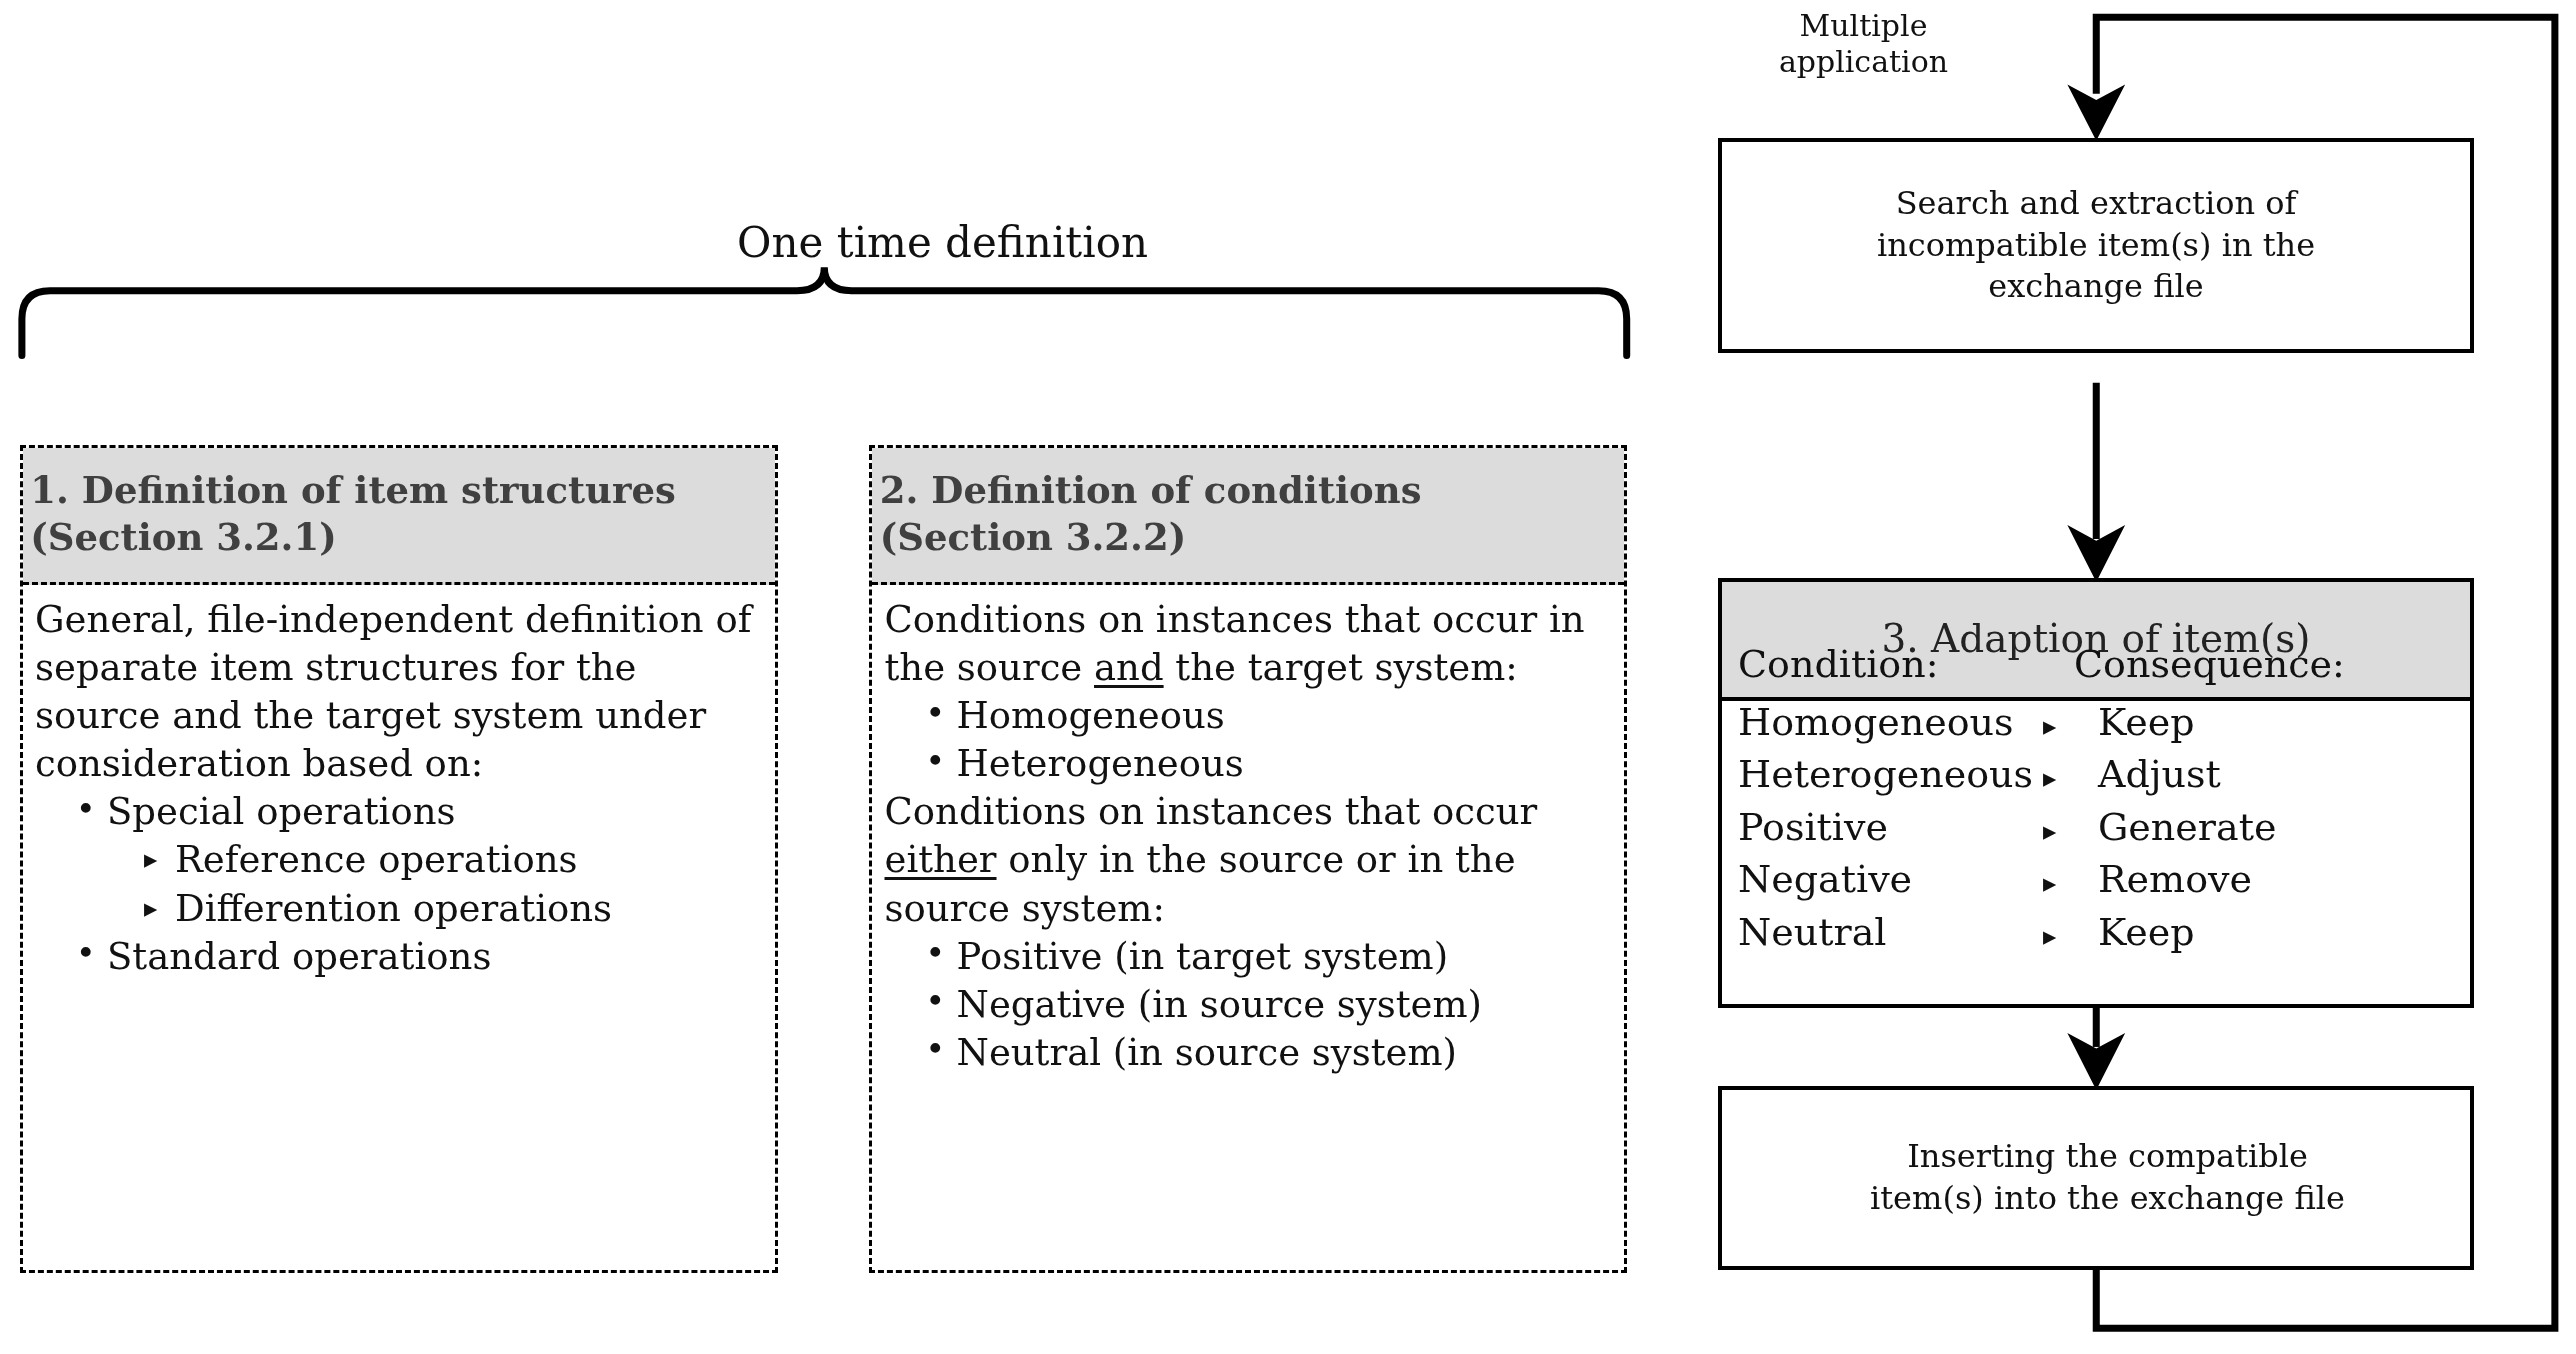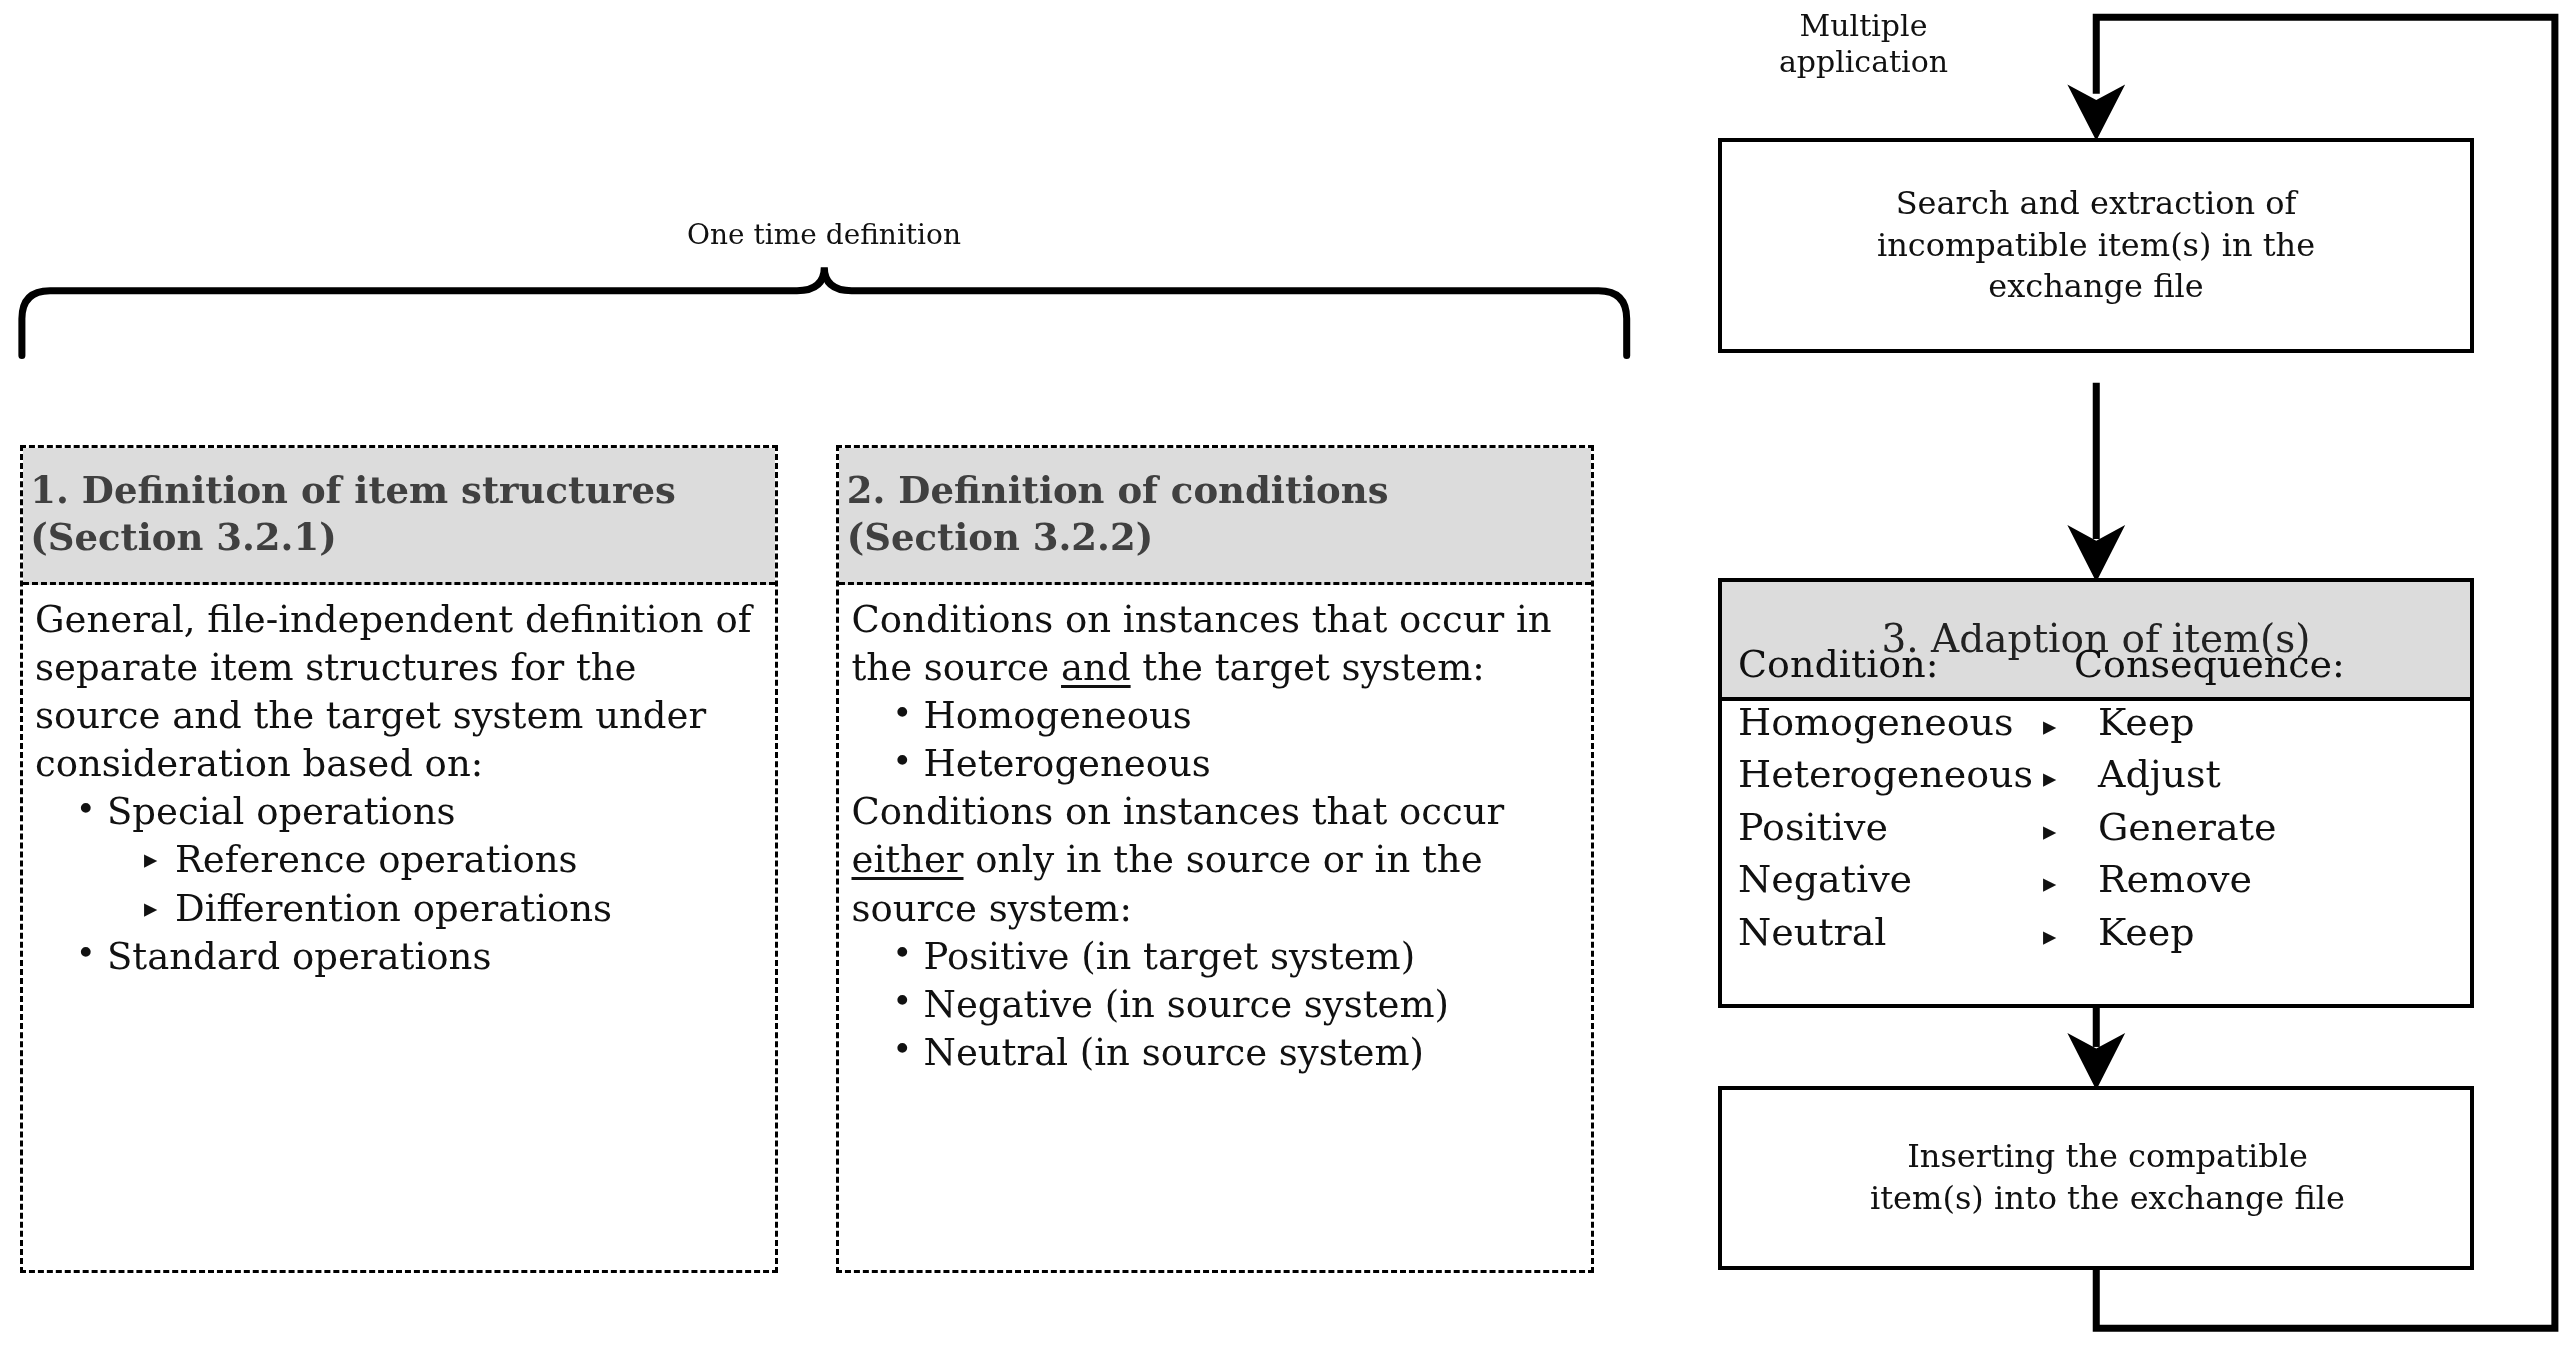--- a/index.html
+++ b/index.html
@@ -4,21 +4,21 @@
 <style>
   html,body{margin:0;padding:0;background:#ffffff;}
   body{font-family:"DejaVu Serif", serif;}
   #canvas{position:relative;width:2576px;height:1354px;background:#fff;overflow:hidden;}
 
   .svg-layer{position:absolute;left:0;top:0;width:2576px;height:1354px;pointer-events:none;}
 
   
   #one-time-label{
     position:absolute; left:500px; top:219px; width:648px;
-    text-align:center; font-size:28px; color:#111; line-height:1.15;
+    text-align:right; font-size:42px; color:#111; line-height:1.15;
   }
 
   .dashbox{
     position:absolute;
     border:3.9px dashed #000;
     background:#ffffff;
     box-sizing:border-box;
   }
   .dashbox .hdr{
     background:#dcdcdc;
@@ -145,21 +145,21 @@
           </ul>
         </li>
         <li>
           <span class="bul">•</span>
           <span>Standard operations</span>
         </li>
       </ul>
     </div>
   </div>
 
-  <div class="dashbox" style="left:836px; top:445px; width:758px; height:828px;">
+  <div class="dashbox" style="left:869px; top:445px; width:758px; height:828px;">
     <div class="hdr">
       <div>2. Definition of conditions</div>
       <div>(Section 3.2.2)</div>
     </div>
     <div class="body">
       <p><span>Conditions on instances that occur in the source </span><span class="ul-word">and</span><span> the target system:</span></p>
       <ul class="b1">
         <li>
           <span class="bul">•</span>
           <span>Homogeneous</span>

